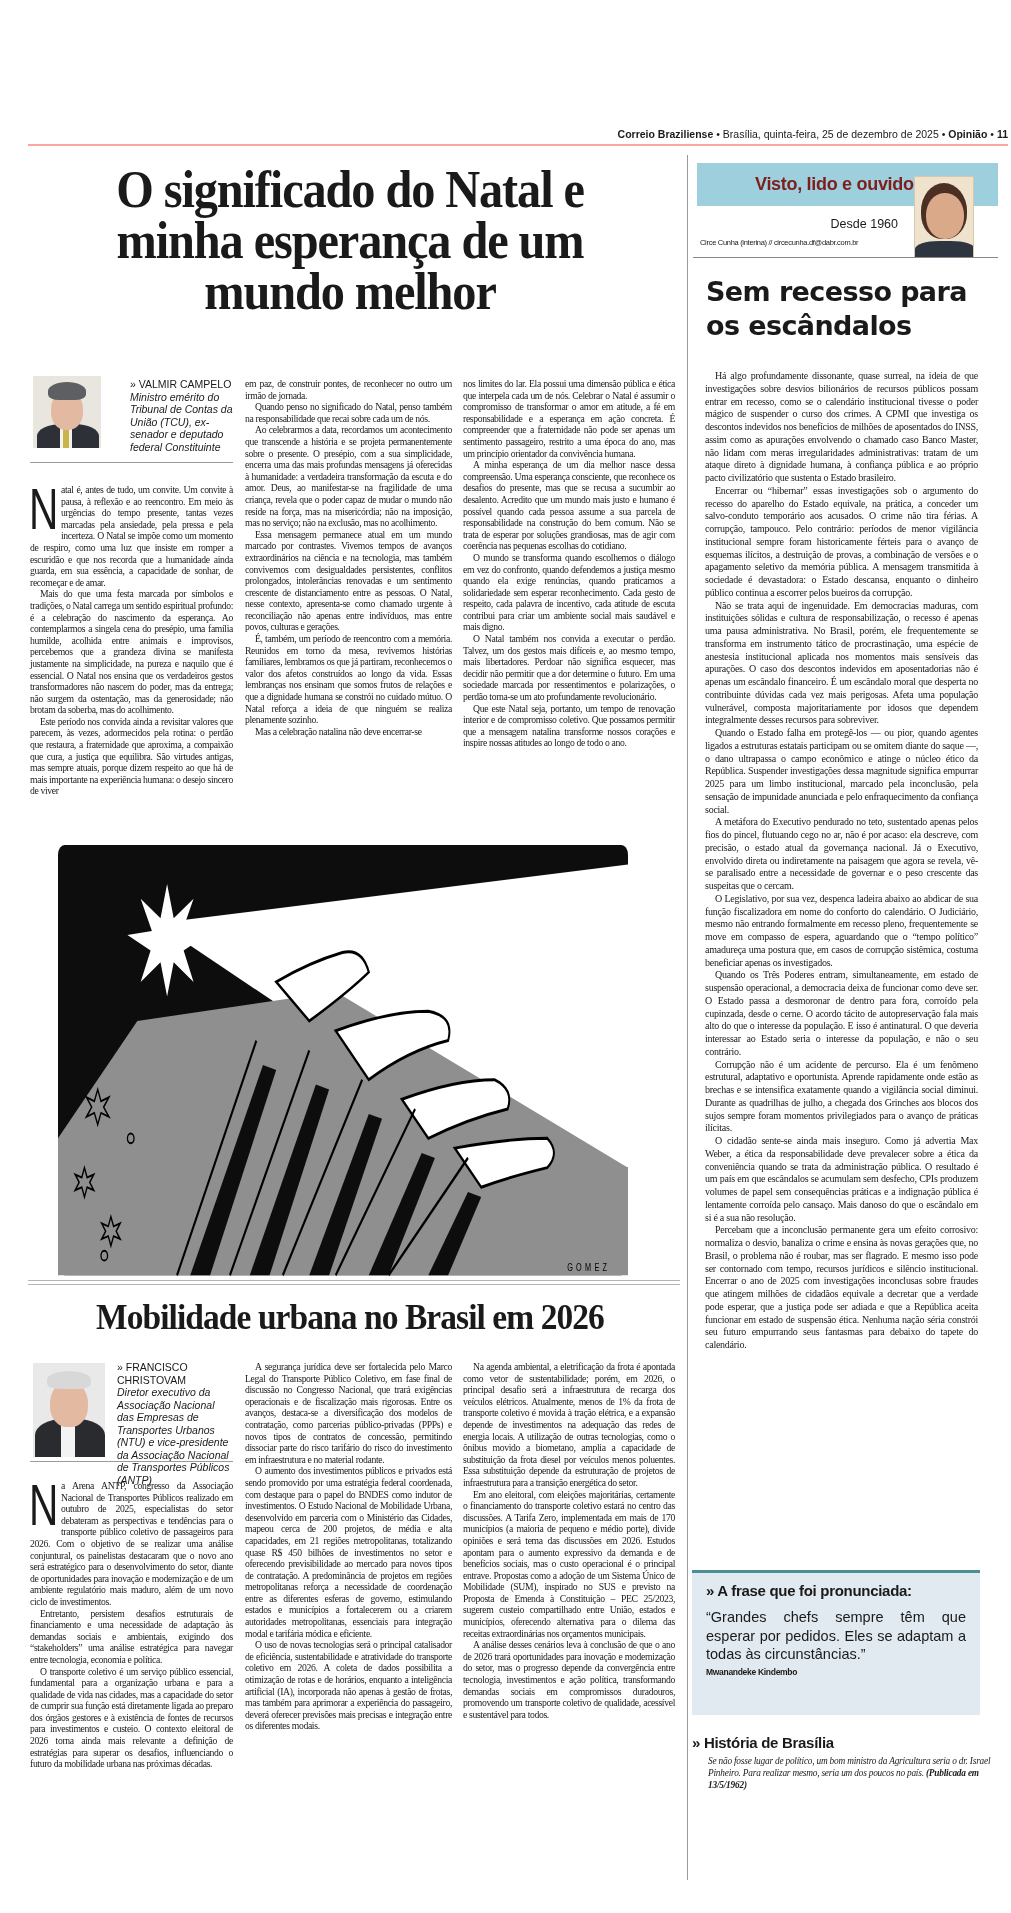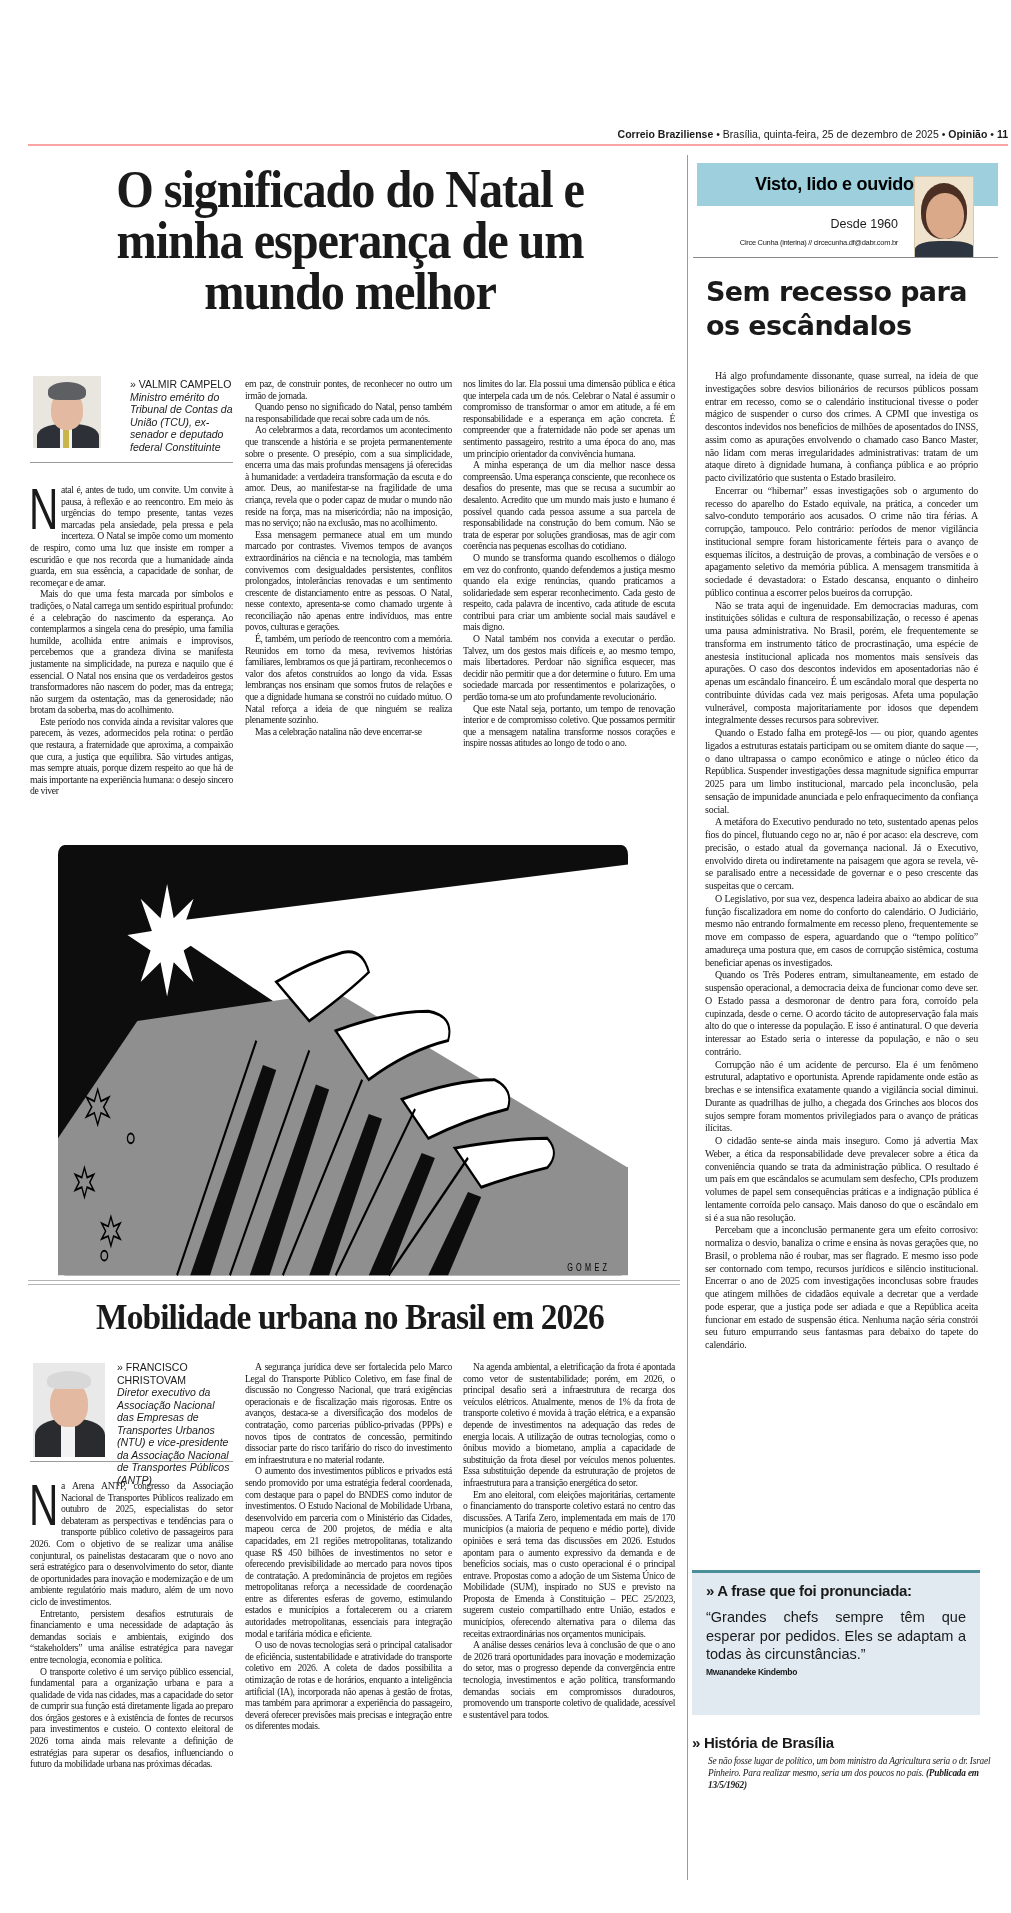--- a/index.html
+++ b/index.html
@@ -26,24 +26,24 @@
   .col { position: absolute; font-family: "Liberation Serif", serif; font-size: 9.7px; line-height: 11.6px; text-align: justify; letter-spacing: -0.35px; }
   .col p { text-indent: 10px; }
   .col p.noindent { text-indent: 0; }
   .dropcap { float: left; font-family: "Liberation Sans", sans-serif; font-size: 58px; line-height: 46px; font-weight: normal; margin: 2px 4px 0 -1px; transform: scaleX(0.7); transform-origin: left top; width: 28px; }
 
   .cartoon { position: absolute; left: 58px; top: 845px; width: 862px; height: 450px; }
 
   .rule-double { position: absolute; left: 28px; top: 1280px; width: 652px; height: 5px; border-top: 1px solid #b5b5b5; border-bottom: 1px solid #b5b5b5; }
   .h2 { position: absolute; left: 30px; top: 1297px; width: 640px; text-align: center; font-family: "Liberation Serif", serif; font-size: 36px; line-height: 40px; letter-spacing: -1px; transform: scaleX(0.93); transform-origin: center top; }
 
-  .vlo { position: absolute; left: 697px; top: 163px; width: 301px; height: 43px; background: #9dcfdc; color: #000000; font-family: "Liberation Sans", sans-serif; font-weight: bold; font-size: 18px; padding: 11px 0 0 58px; letter-spacing: -0.3px; }
+  .vlo { position: absolute; left: 697px; top: 163px; width: 301px; height: 43px; background: #9dcfdc; color: #7f1d1d; font-family: "Liberation Sans", sans-serif; font-weight: bold; font-size: 18px; padding: 11px 0 0 58px; letter-spacing: -0.3px; }
   .vlo-photo { position: absolute; left: 914px; top: 176px; width: 60px; height: 82px; background: #f0e3cd; border: 1px solid #d6c7ad; overflow: hidden; }
   .desde { position: absolute; left: 780px; top: 217px; width: 118px; text-align: right; font-family: "Liberation Sans", sans-serif; font-size: 12.5px; }
-  .contact { position: absolute; left: 700px; top: 238px; width: 198px; text-align: right; font-family: "Liberation Sans", sans-serif; font-size: 7.5px; letter-spacing: -0.3px; }
+  .contact { position: absolute; left: 700px; top: 238px; width: 198px; font-family: "Liberation Sans", sans-serif; font-size: 7.5px; letter-spacing: -0.3px; }
   .vlo-rule { position: absolute; left: 693px; top: 257px; width: 305px; height: 1px; background: #888; }
   .h3 { position: absolute; left: 706px; top: 275px; width: 290px; font-family: "DejaVu Sans", sans-serif; font-size: 27px; line-height: 34px; letter-spacing: -0.6px; }
 
   .right-col { position: absolute; left: 705px; top: 370px; width: 273px; font-size: 10px; line-height: 12.75px; letter-spacing: -0.25px; font-family: Liberation Serif, serif; }
 
   .frase-box { position: absolute; left: 692px; top: 1570px; width: 288px; height: 145px; background: #e1eaf1; border-top: 3px solid #4a8f97; padding: 9px 14px 0 14px; }
   .frase-title { font-family: "Liberation Sans", sans-serif; font-weight: bold; font-size: 15px; letter-spacing: -0.3px; }
   .frase-quote { margin-top: 9px; font-family: Liberation Sans, sans-serif; font-size: 14.5px; line-height: 18.5px; text-align: justify; }
   .frase-author { margin-top: 3px; font-family: "Liberation Sans", sans-serif; font-size: 8.5px; font-weight: bold; letter-spacing: -0.3px; }
 

